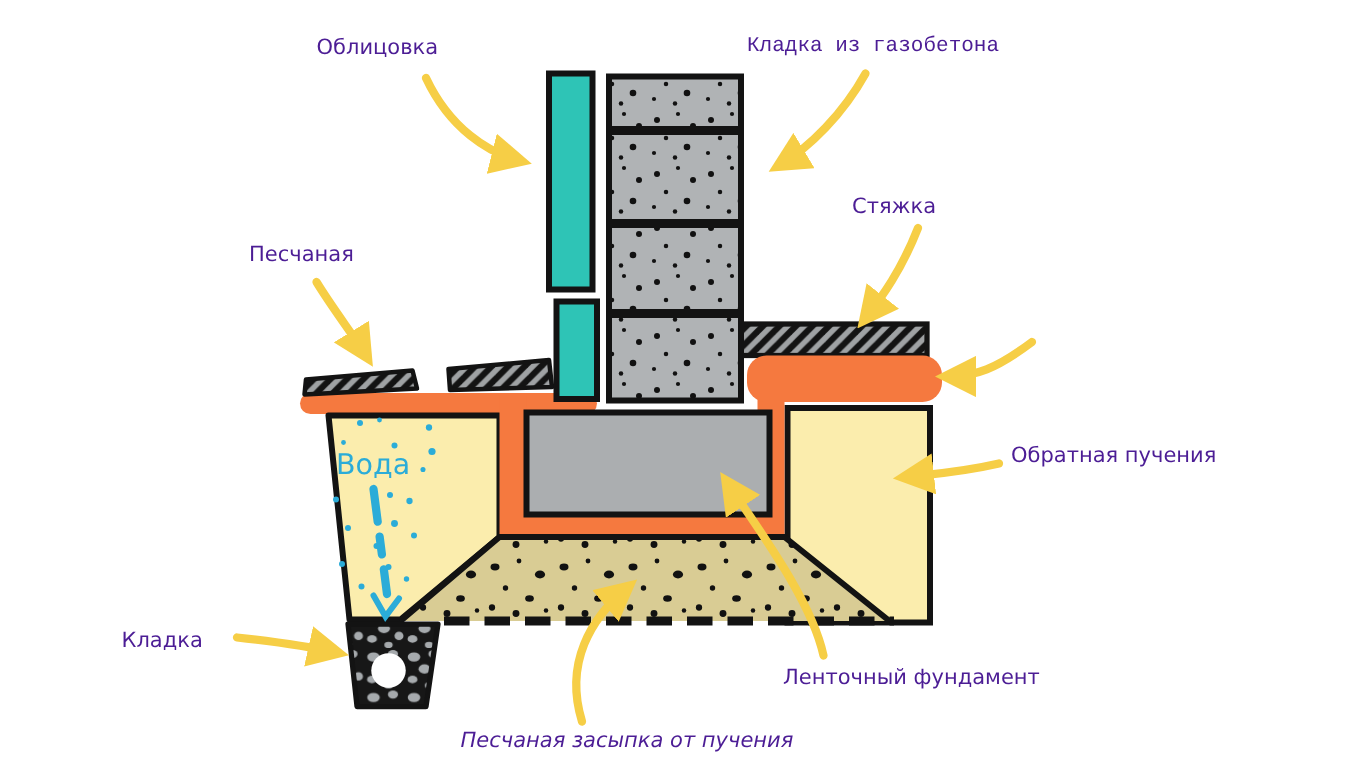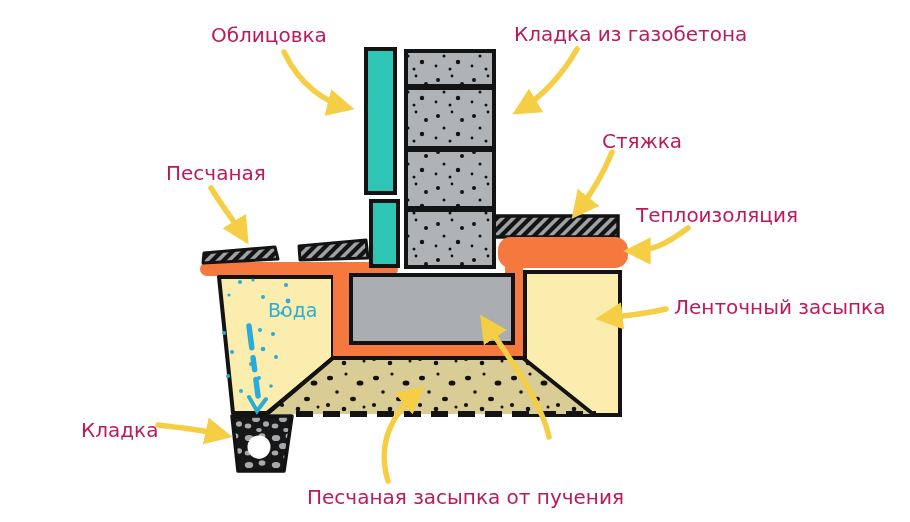--- a/index.html
+++ b/index.html
@@ -1,19 +1,19 @@
 <!DOCTYPE html>
 <html><head>
 <meta charset="utf-8">
 <style>
   html,body{margin:0;padding:0;background:#ffffff;}
   .stage{position:relative;width:910px;height:522px;background:#ffffff;overflow:hidden;
          font-family:"DejaVu Sans","Liberation Sans",sans-serif;}
   .stage svg{position:absolute;left:0;top:0;}
-  .lbl{position:absolute;font-size:20px;line-height:1.15;color:#be185d;white-space:nowrap;}
+  .lbl{position:absolute;font-size:14px;line-height:1.15;color:#4c1d95;white-space:nowrap;}
   .lbl-water{color:#2bacd8;font-size:19px;}
 </style>
 </head>
 <body>
 
 <div class="stage">
 
 <svg width="910" height="522" viewBox="0 0 910 522">
   <defs>
     <marker id="ah" markerUnits="strokeWidth" markerWidth="5" markerHeight="5" refX="3.4" refY="2.5" orient="auto">
@@ -124,22 +124,22 @@
     <path d="M688,228 C664,246 650,251 632,251" marker-end="url(#ah)"></path>
     <path d="M211,188 C222,206 236,224 244,237" marker-end="url(#ah)"></path>
     <path d="M666,309 C640,315 622,316 604,318" marker-end="url(#ah)"></path>
     <path d="M158,425 C185,428 206,431 224,435" marker-end="url(#ah)"></path>
     <path d="M549,437 C541,400 505,352 485,322" marker-end="url(#ah)"></path>
     <path d="M388,481 C376,442 394,412 418,392" marker-end="url(#ah)"></path>
   </g>
 </svg>
 
 <div class="lbl" style="left:211px;top:24px;">Облицовка</div>
-<div class="lbl" style="left:514px;top:23px;">Кладка из газобетона</div>
-<div class="lbl" style="left:602px;top:130px;">Стяжка</div>
-<div class="lbl" style="left:636px;top:204px;">Теплоизоляция</div>
+<div class="lbl" style="left:498px;top:23px;font-family:Liberation Mono, monospace;">Кладка из газобетона</div>
+<div class="lbl" style="left:568px;top:130px;">Стяжка</div>
 <div class="lbl" style="left:166px;top:162px;">Песчаная</div>
-<div class="lbl" style="left:674px;top:296px;">Ленточный засыпка</div>
-<div class="lbl lbl-water" style="left:224px;top:300px;padding-left:44px;">Вода</div>
+<div class="lbl" style="left:674px;top:296px;">Обратная пучения</div>
+<div class="lbl lbl-water" style="left:224px;top:300px;">Вода</div>
 <div class="lbl" style="left:81px;top:419px;">Кладка</div>
-<div class="lbl" style="left:307px;top:486px;">Песчаная засыпка от пучения</div>
+<div class="lbl" style="left:522px;top:444px;">Ленточный фундамент</div>
+<div class="lbl" style="left:307px;top:486px;font-style:italic;">Песчаная засыпка от пучения</div>
 
 </div>
 
 </body></html>

